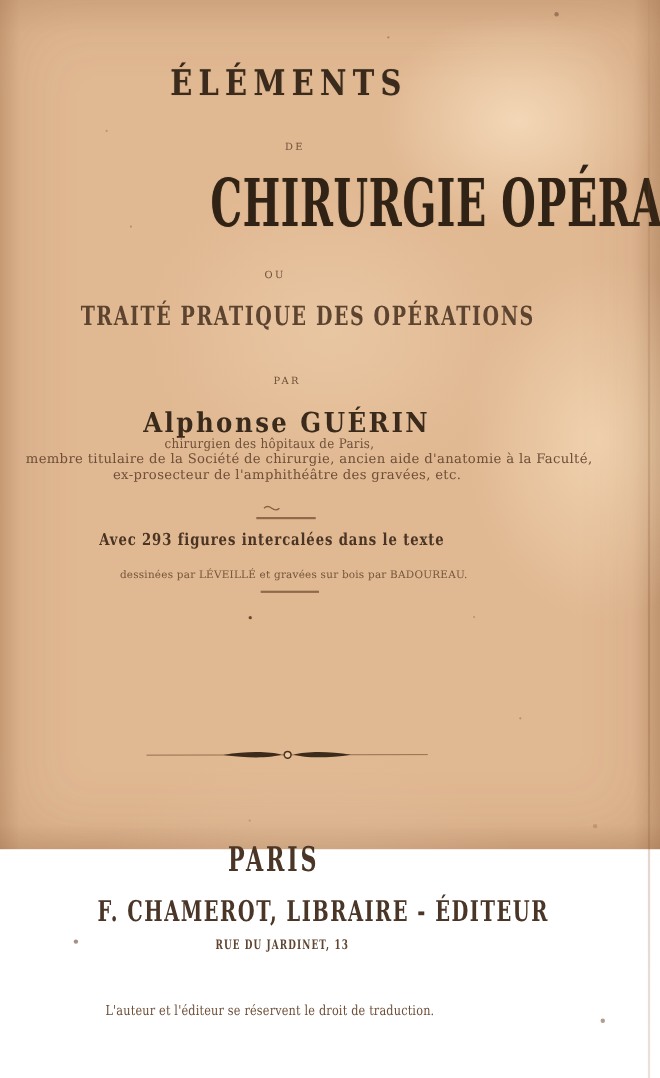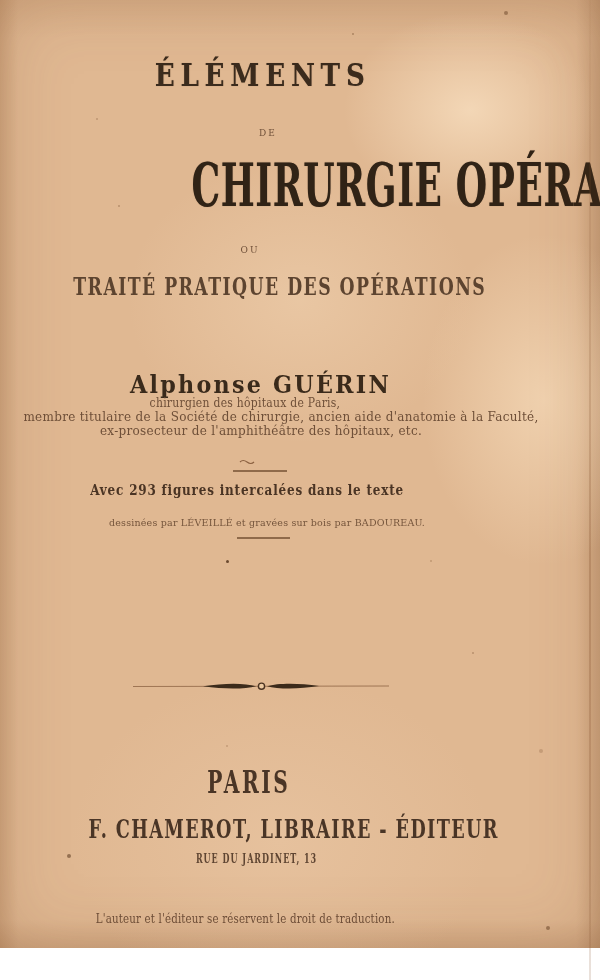--- a/index.html
+++ b/index.html
@@ -1,18 +1,18 @@
 <!DOCTYPE html>
 <html><head>
 <meta charset="utf-8">
 <style>
   html,body{margin:0;padding:0;}
   body{width:600px;height:980px;overflow:hidden;font-family:"DejaVu Serif","Liberation Serif",serif;}
   .page{
-    position:relative;width:600px;height:948px;
+    position:relative;width:600px;height:772px;
     background:
       radial-gradient(ellipse 180px 140px at 470px 110px, rgba(245,218,186,.9) 0%, rgba(245,218,186,0) 70%),
       radial-gradient(ellipse 170px 230px at 545px 400px, rgba(243,214,180,.85) 0%, rgba(243,214,180,0) 72%),
       radial-gradient(ellipse 230px 190px at 300px 300px, rgba(239,208,174,.6) 0%, rgba(239,208,174,0) 75%),
       radial-gradient(ellipse 280px 220px at 280px 840px, rgba(236,202,168,.5) 0%, rgba(236,202,168,0) 75%),
       linear-gradient(90deg, rgba(140,90,50,.20) 0%, rgba(140,90,50,0) 3%),
       linear-gradient(270deg, rgba(120,75,40,.22) 0%, rgba(120,75,40,0) 4%),
       linear-gradient(0deg, rgba(130,80,45,.16) 0%, rgba(130,80,45,0) 3%),
       linear-gradient(180deg, rgba(150,100,60,.10) 0%, rgba(150,100,60,0) 4%),
       #e0b892;
@@ -70,33 +70,36 @@
   </div>
 
   <div class="line" style="top:238px;margin-left:-11px">
     <span class="t tiny-conn">OU</span>
   </div>
 
   <div class="line" style="top:272px;margin-left:-7px">
     <span class="t subtitle">TRAITÉ PRATIQUE DES OPÉRATIONS</span>
   </div>
 
+  <div class="line" style="top:334px">
+    <span class="t tiny-conn">PAR</span>
+  </div>
 
   <div class="line" style="top:370px">
     <span class="t author">Alphonse GUÉRIN</span>
   </div>
 
   <div class="line" style="top:392px;margin-left:-16px">
     <span class="t cred cred1">chirurgien des hôpitaux de Paris,</span>
   </div>
   <div class="line" style="top:406px;margin-left:20px">
     <span class="t cred">membre titulaire de la Société de chirurgie, ancien aide d'anatomie à la Faculté,</span>
   </div>
   <div class="line" style="top:420px">
-    <span class="t cred">ex-prosecteur de l'amphithéâtre des hôpitaux, etc.</span>
+    <span class="t cred">ex-prosecteur de l'amphithéâtre des gravées, etc.</span>
   </div>
 
   <div class="line" style="top:450px;margin-left:-14px">
     <svg width="16" height="7" viewBox="0 0 16 7">
         <path d="M1,4 Q4,1 8,4 T15,4" fill="none" stroke="#8a6040" stroke-width="1.2"></path>
       </svg>
   </div>
 
   <div class="rule" style="top:470px;left:233px;width:54px"></div>
 

